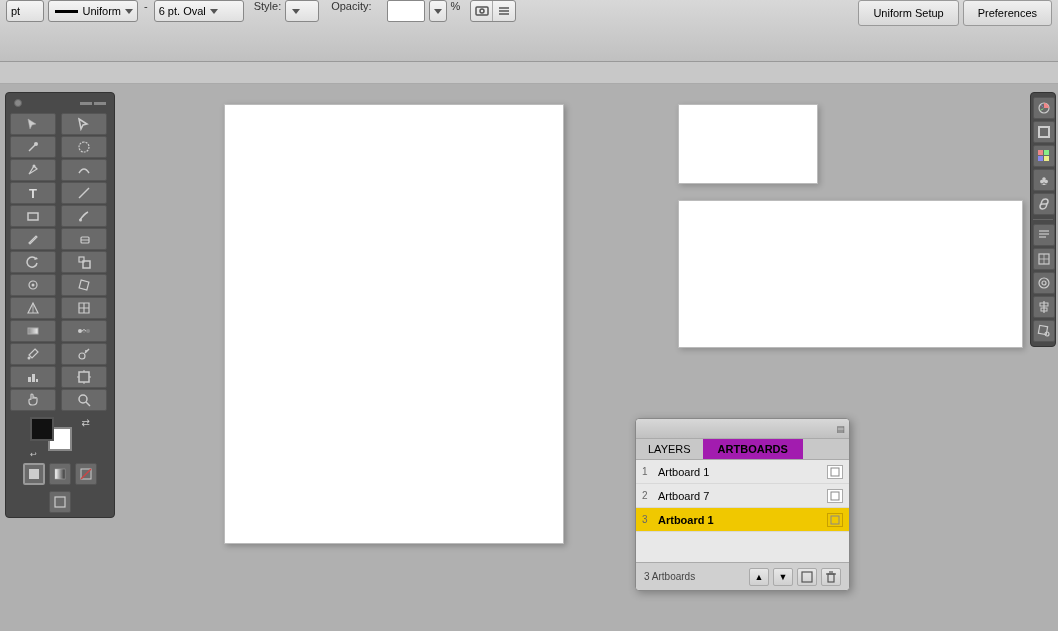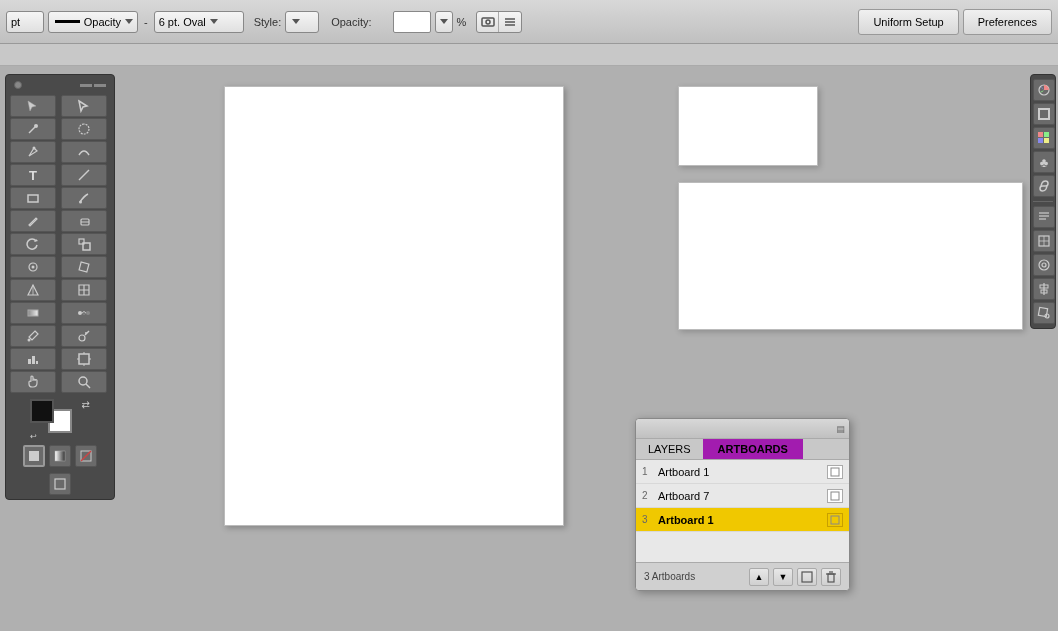--- a/index.html
+++ b/index.html
@@ -7,25 +7,24 @@
       width: 1058px;
       height: 631px;
       background: #b0b0b0;
       font-family: Arial, Helvetica, sans-serif;
       font-size: 11px;
       overflow: hidden;
     }
 
     
     #toolbar {
-      height: 44px;
+      height: 62px;
       background: linear-gradient(to bottom, #d8d8d8, #c0c0c0);
       border-bottom: 1px solid #999;
       display: flex;
-      align-items: center;
       padding: 0 6px;
       gap: 4px;
     }
 
     .toolbar-select {
       height: 22px;
       background: linear-gradient(to bottom, #f5f5f5, #e0e0e0);
       border: 1px solid #888;
       border-radius: 3px;
       font-size: 11px;
@@ -50,21 +49,21 @@
     .stroke-preview {
       width: 40px;
       height: 3px;
       background: #000;
       margin: 0 2px;
     }
 
     .toolbar-label {
       font-size: 11px;
       color: #333;
-      margin: 0 17px;
+      margin: 0 11px;
     }
 
     .opacity-input {
       width: 38px;
       height: 22px;
       border: 1px solid #888;
       background: #fff;
       font-size: 11px;
       text-align: center;
       border-radius: 2px;
@@ -431,21 +430,21 @@
 
 <div id="toolbar">
 
   <select class="toolbar-select pt-select">
     <option>pt</option>
     <option>px</option>
     <option>in</option>
   </select>
   <div class="toolbar-dropdown" style="width:90px;">
     <div class="stroke-preview"></div>
-    <span>Opacity</span>
+    <span>Uniform</span>
     <div class="arrow-down"></div>
   </div>
   <span style="padding:0 2px; color:#333;">-</span>
   <div class="toolbar-dropdown" style="width:90px;">
     <span>6 pt. Oval</span>
     <div class="arrow-down"></div>
   </div>
   <span class="style-label" style="margin-left:6px;">Style:</span>
   <div class="toolbar-dropdown" style="width:34px;">
     <div class="arrow-down"></div>

